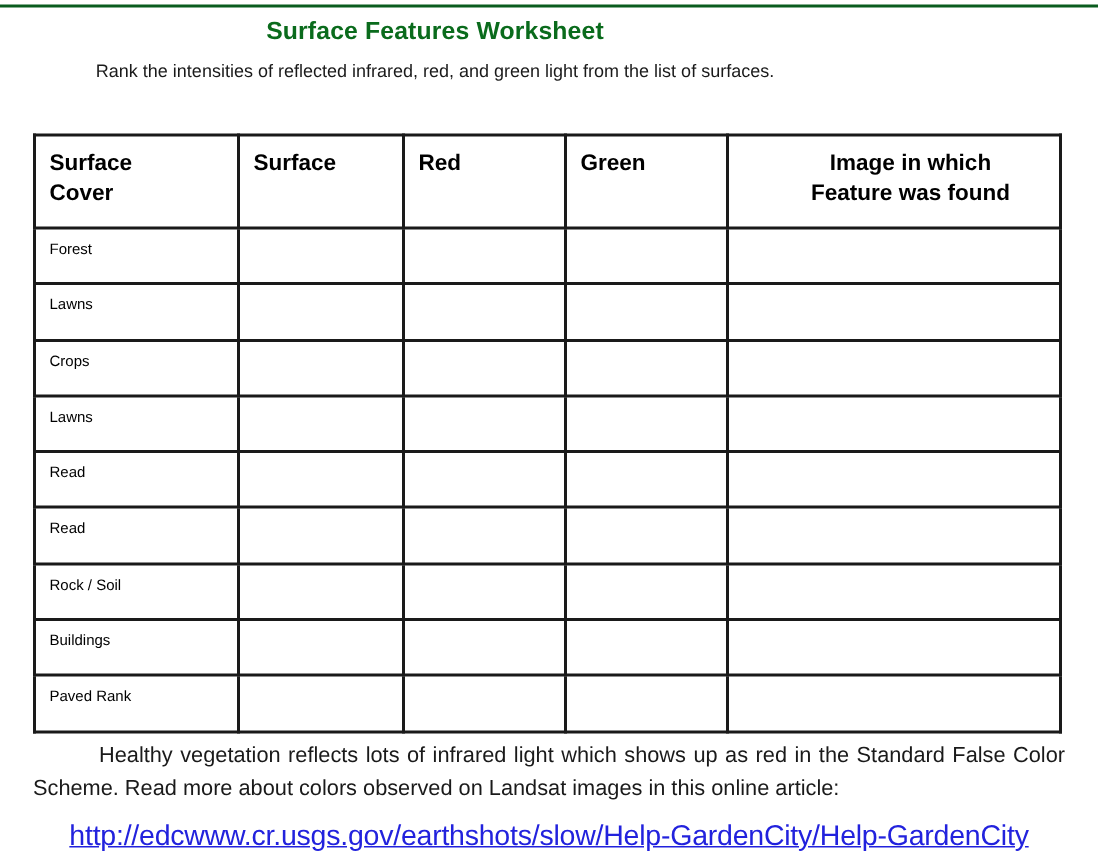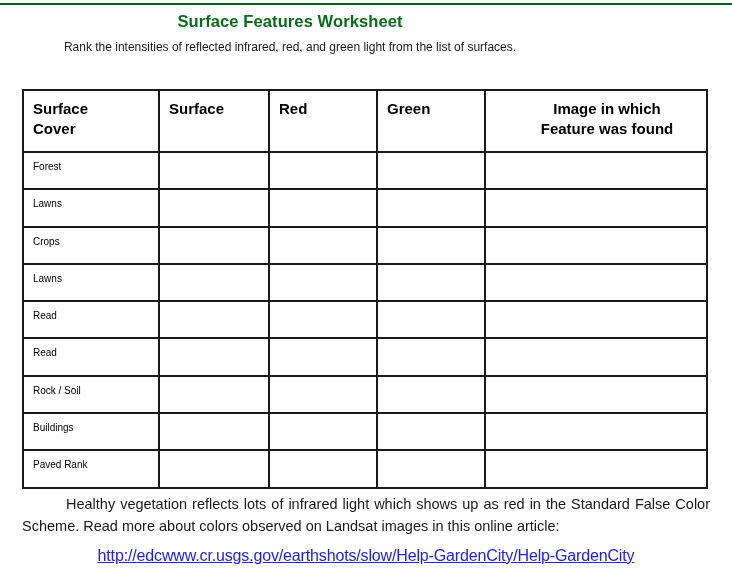--- a/index.html
+++ b/index.html
@@ -122,21 +122,21 @@
     text-align: justify;
     text-indent: 44px;
     color: #1a1a1a;
   }
   .link-line {
     margin: 0;
     padding-top: 9px;
     text-align: center;
   }
   a.article-link {
-    font-size: 16px;
+    font-size: 19px;
     color: #2222dd;
     letter-spacing: -0.15px;
   }
 </style>
 </head>
 <body>
 
 <div class="top-rule"></div>
 
 <div class="page">

